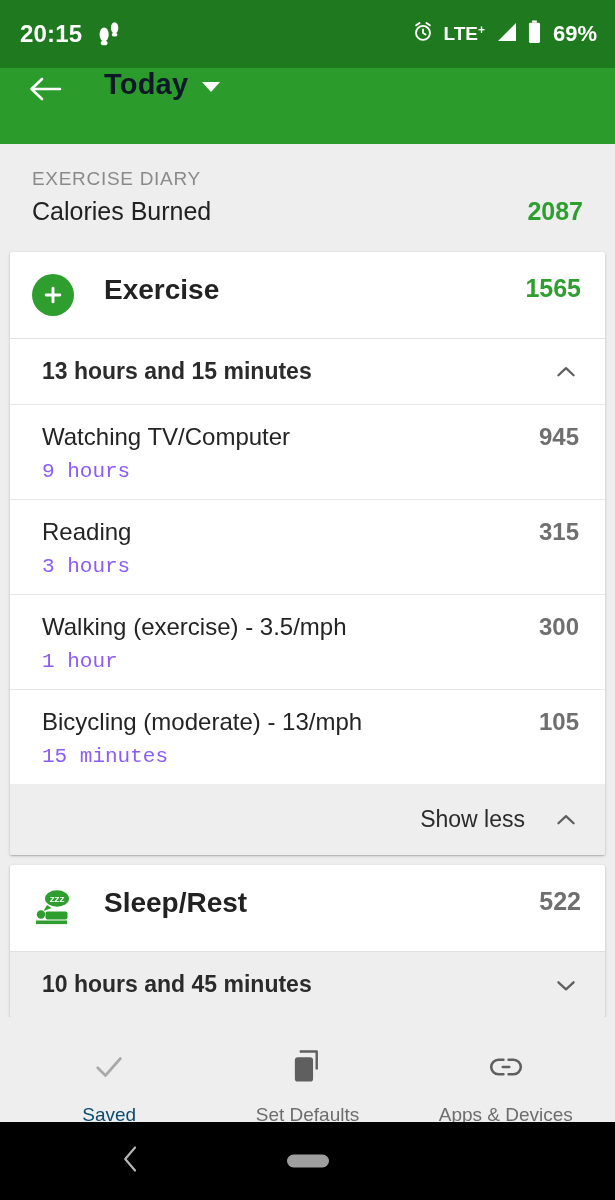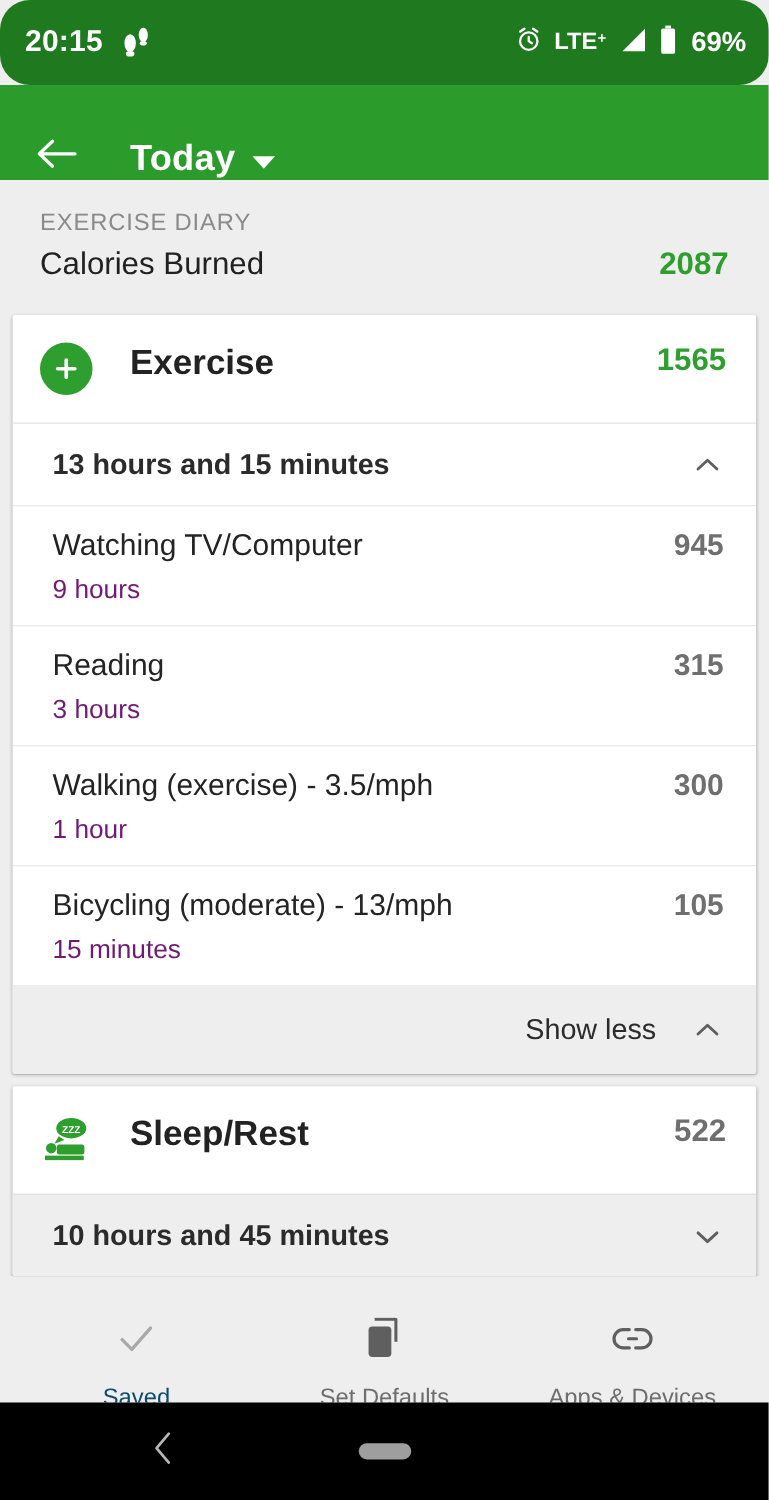--- a/index.html
+++ b/index.html
@@ -9,33 +9,33 @@
     font-family: "Liberation Sans", sans-serif;
     -webkit-font-smoothing: antialiased;
     overflow: hidden;
   }
   .phone { position: relative; width: 615px; height: 1200px; display: flex; flex-direction: column; }
 
   
   .status-bar {
     height: 68px; background: #1f7a1f; color: #ffffff;
     display: flex; align-items: center; justify-content: space-between;
-    padding: 0 18px 0 20px; flex: none; border-radius: 24px;
+    padding: 0 18px 0 20px; flex: none;
   }
   .status-left { display: flex; align-items: center; gap: 14px; }
   .status-time { font-size: 24px; font-weight: 700; letter-spacing: .2px; }
   .status-right { display: flex; align-items: center; gap: 9px; }
   .lteplus { font-size: 19px; font-weight: 700; display: flex; align-items: flex-start; }
   .lteplus sup { font-size: 12px; line-height: 1; position: relative; top: 1px; }
   .battery-pct { font-size: 22px; font-weight: 700; margin-left: 2px; }
 
   
   .app-bar {
-    height: 76px; background: #2b9b2b; color: #ffffff;
-    display: flex; align-items: flex-end; padding: 0 24px; flex: none;
+    height: 76px; background: #2b9b2b; color: #0f172a;
+    display: flex; align-items: flex-start; padding: 0 24px; flex: none;
   }
   .back-btn { width: 42px; height: 42px; display: flex; align-items: center; justify-content: center; }
   .app-title-wrap { display: flex; align-items: center; gap: 14px; margin-left: 38px; }
   .app-title { font-size: 29px; font-weight: 700; letter-spacing: .2px; }
   .caret-down {
     width: 0; height: 0; border-left: 9px solid transparent; border-right: 9px solid transparent;
     border-top: 10px solid #ffffff; margin-top: 4px;
   }
 
   
@@ -68,21 +68,21 @@
   }
   .summary-row.grey { background: #eeeeee; border-top: 1px solid #e0e0e0; }
   .summary-text { font-size: 23px; color: #2b2b2b; }
 
   .entry {
     padding: 18px 26px 16px 32px; border-top: 1px solid #e8e8e8;
   }
   .entry-top { display: flex; align-items: baseline; justify-content: space-between; }
   .entry-name { font-size: 24px; color: #242424; }
   .entry-cal { font-size: 24px; font-weight: 700; color: #6f6f6f; margin-left: 14px; }
-  .entry-dur { font-size: 21px; color: #701a75; margin-top: 9px; }
+  .entry-dur { font-size: 21px; color: #8b5cf6; margin-top: 9px; font-family: Liberation Mono, monospace; }
 
   .showless-row {
     background: #eeeeee; display: flex; align-items: center; justify-content: flex-end;
     gap: 28px; padding: 22px 26px;
   }
   .showless-text { font-size: 23px; color: #2b2b2b; }
 
   
   .chev { width: 26px; height: 26px; display: block; }
 

